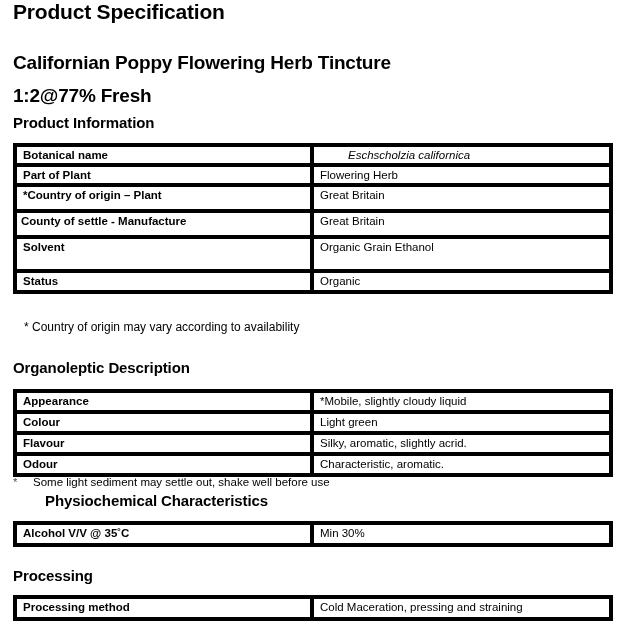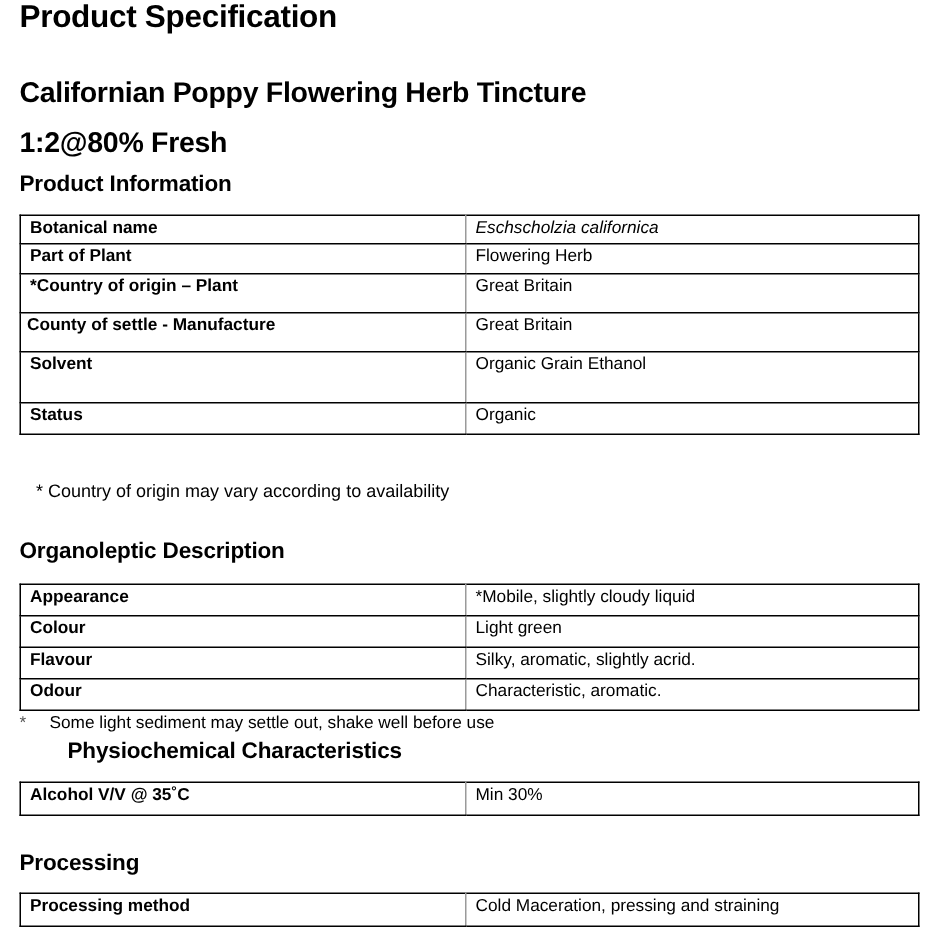--- a/index.html
+++ b/index.html
@@ -9,36 +9,36 @@
   }
   .abs { position: absolute; }
   .h1 { left: 13px; top: 0px; font-size: 21px; font-weight: bold; letter-spacing: -0.2px; }
   .h2 { left: 13px; font-size: 19px; font-weight: bold; letter-spacing: -0.2px; }
   .h3 { left: 13px; font-size: 15px; font-weight: bold; letter-spacing: -0.1px; }
   table.spec {
     position: absolute; left: 13px; width: 600px;
     border-collapse: collapse; font-size: 11.5px;
   }
   table.spec td {
-    border: 1px solid #000000; padding: 2px 6px; vertical-align: top;
+    border: 4px solid #000000; padding: 2px 6px; vertical-align: top;
     box-sizing: border-box;
   }
   table.spec td.k { width: 297px; font-weight: bold; border-right: 1px solid #9a9a9a; }
   table.spec td.v { font-weight: normal; }
   .note { font-size: 12px; }
   .note2 { font-size: 11.5px; }
-  i { font-style: italic; }
+  i { font-style: italic; margin-left: 28px; }
 </style>
 </head>
 <body>
 
 <div class="abs h1">Product Specification</div>
 
 <div class="abs h2" style="top:52px;">Californian Poppy Flowering Herb Tincture</div>
-<div class="abs h2" style="top:85px;">1:2@80% Fresh</div>
+<div class="abs h2" style="top:85px;">1:2@77% Fresh</div>
 
 <div class="abs h3" style="top:114px;">Product Information</div>
 
 <table class="spec" style="top:143px;">
   <tbody>
       <tr style="height:19px;">
     <td class="k">Botanical name</td>
     <td class="v"><i>Eschscholzia californica</i></td>
   </tr>
   <tr style="height:20px;">

